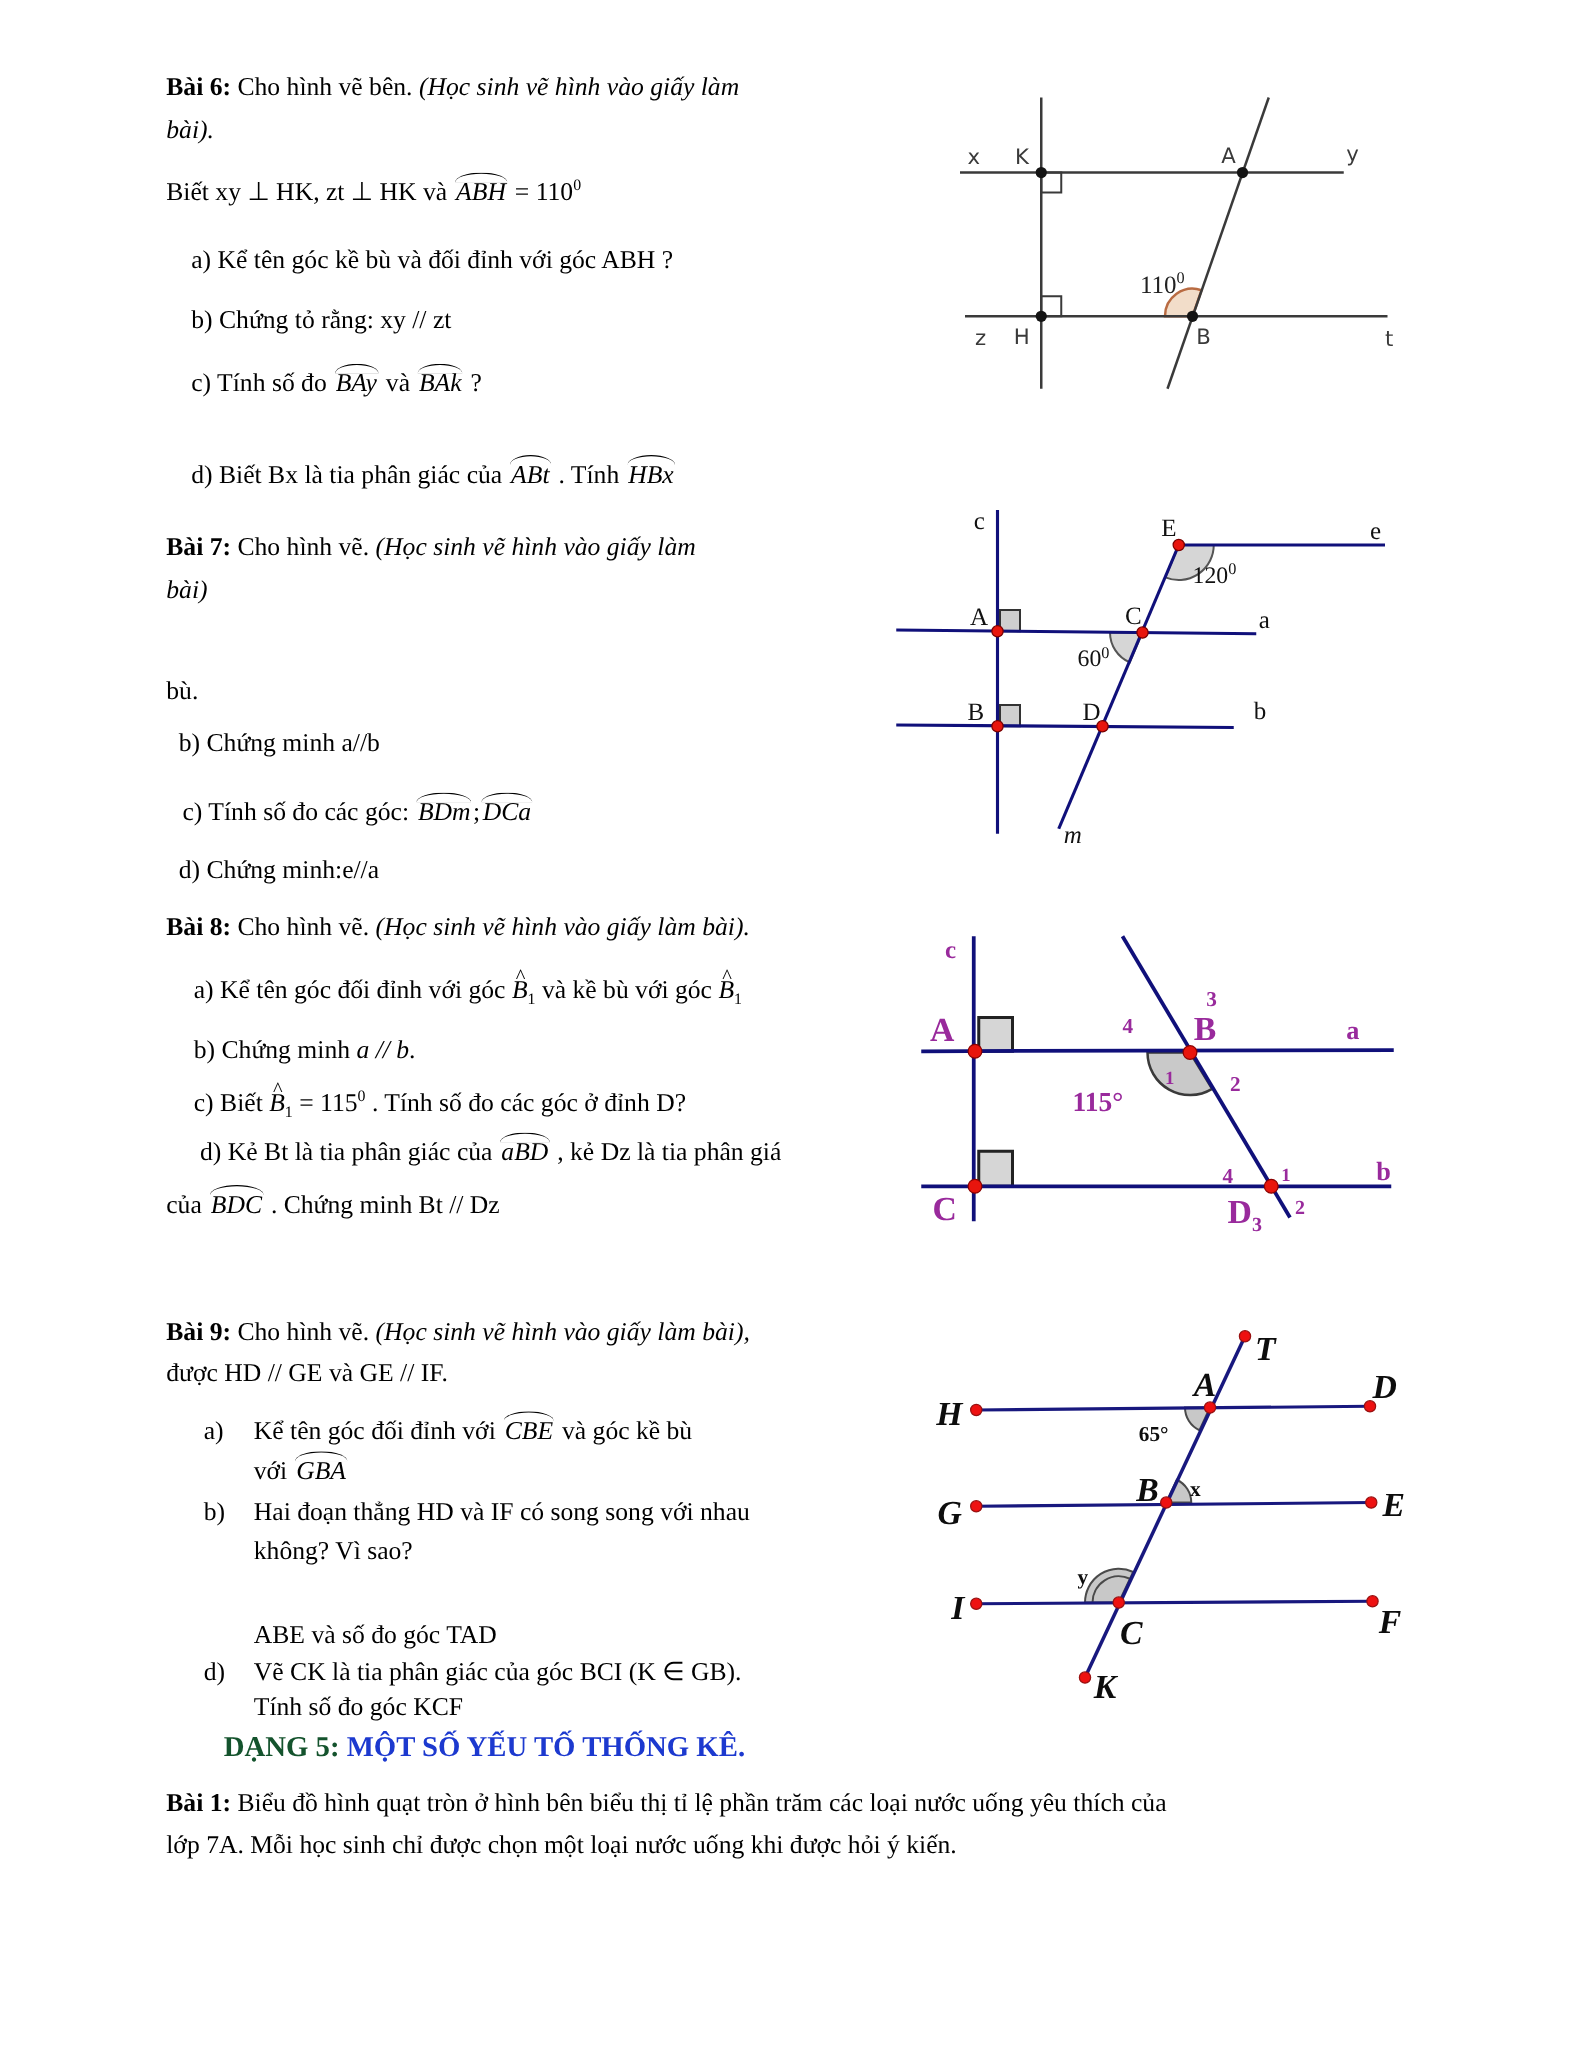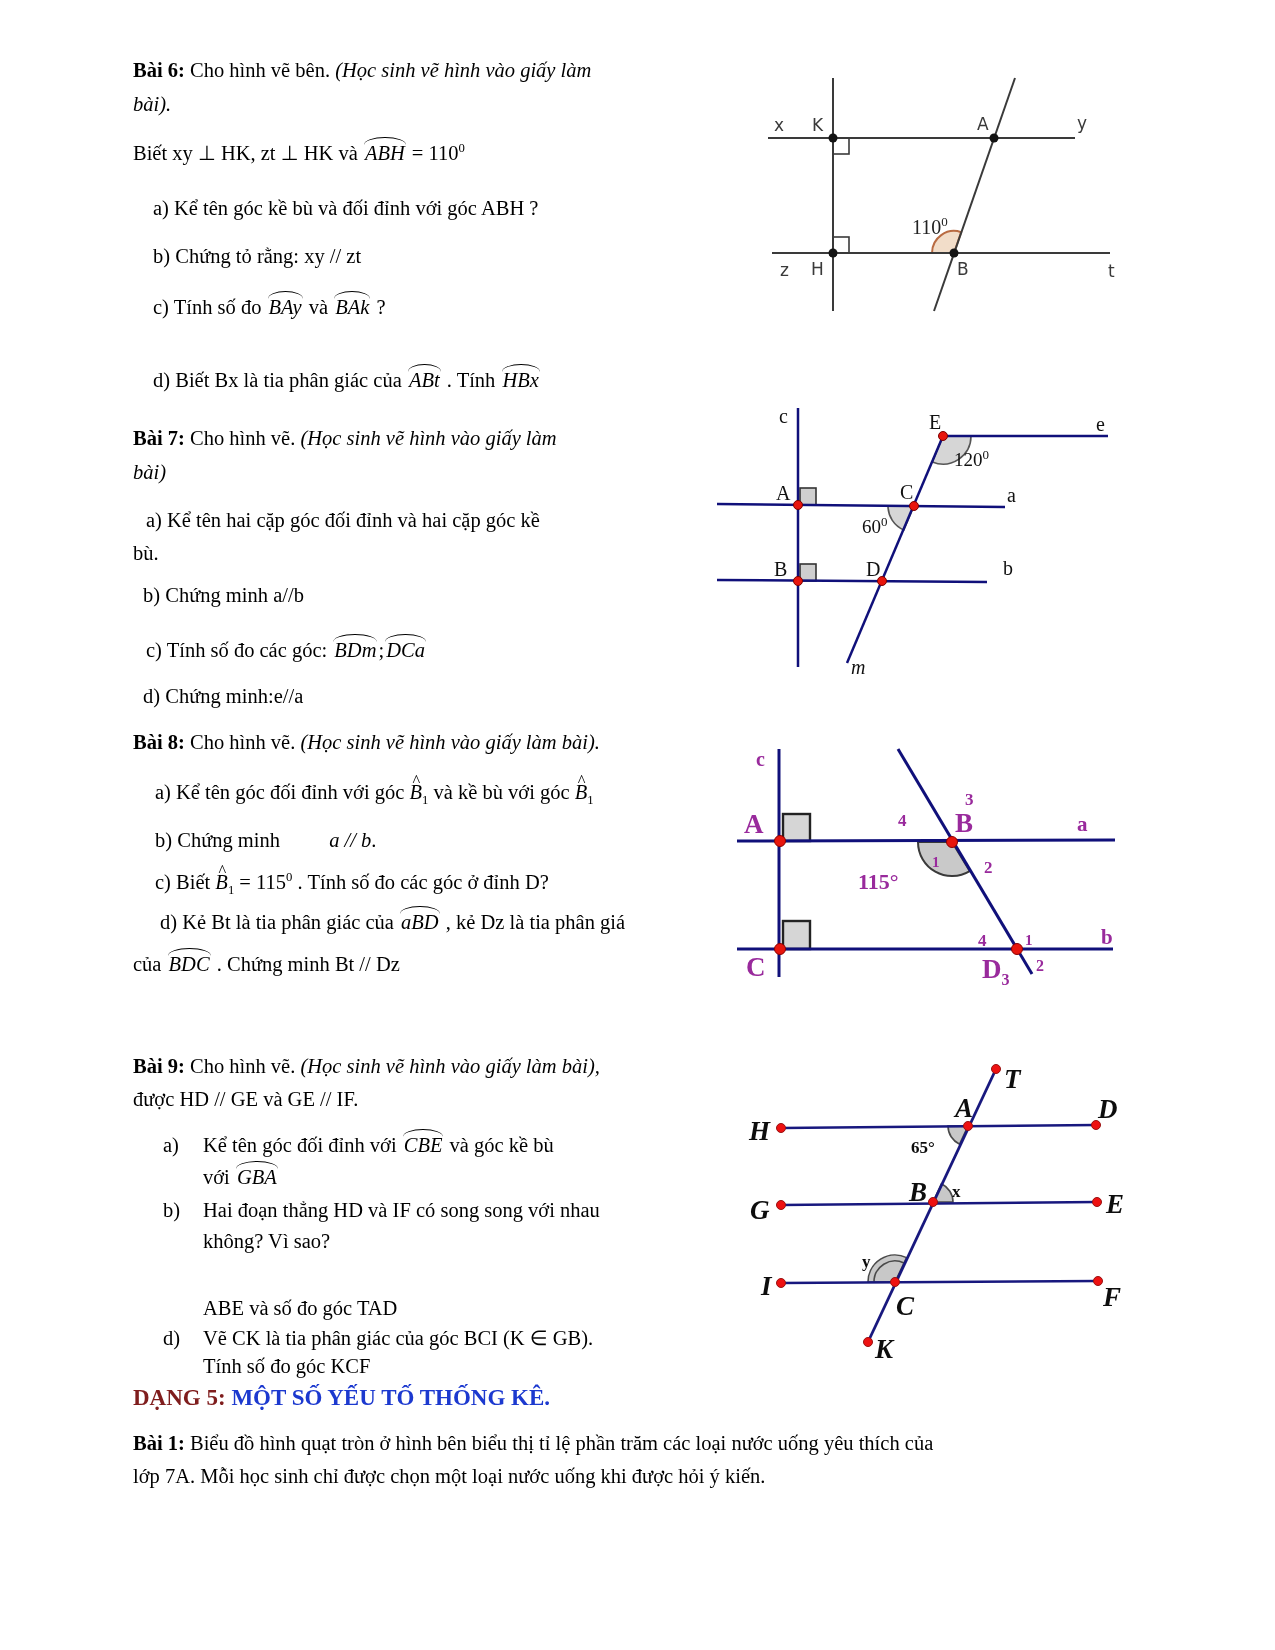--- a/index.html
+++ b/index.html
@@ -1,30 +1,30 @@
 <!DOCTYPE html>
 <html><head>
 <meta charset="utf-8">
 <style>
   html,body{margin:0;padding:0;background:#fff;}
   .page{position:relative;width:1275px;height:1650px;background:#ffffff;overflow:hidden;
         font-family:"Liberation Serif",serif;color:#000;font-size:20.5px;}
   .ln{position:absolute;white-space:nowrap;line-height:1.2;}
   .b{font-weight:bold;}
   .i{font-style:italic;}
-  .m{font-style:italic;margin-left:44px;}
+  .m{font-style:italic;}
   .ang{position:relative;font-style:italic;display:inline-block;padding:0 2px;}
   .ang::before{content:"";position:absolute;left:1px;right:1px;top:-4px;height:7px;
                border-top:1.7px solid #000;border-radius:50% 50% 0 0/100% 100% 0 0;}
   .hat{position:relative;font-style:italic;display:inline-block;}
   .hat::before{content:"^";position:absolute;left:55%;top:-0.52em;transform:translateX(-50%);
                font-style:normal;font-size:0.8em;}
   sup{font-size:0.62em;}
   sub{font-size:0.62em;}
-  .red{color:#7f1d1d;}
+  .red{color:#14532d;margin-left:46px;}
   .blue{color:#1c39cf;}
   .h5{font-size:23px;font-weight:bold;}
   .lbl{display:inline-block;width:40px;}
   svg.fig{position:absolute;overflow:visible;}
   svg text{font-family:"Liberation Serif",serif;}
   .sans{font-family:"DejaVu Sans","Liberation Sans",sans-serif;}
 </style>
 </head>
 <body>
 
@@ -66,21 +66,20 @@
     <text x="811" y="275" font-size="17" fill="#3a3a3a" class="sans">H</text>
     <text x="957" y="275" font-size="17" fill="#3a3a3a" class="sans">B</text>
     <text x="1108" y="277" font-size="17" fill="#3a3a3a" class="sans">t</text>
     <text x="912" y="234" font-size="20" fill="#222"><tspan>110</tspan><tspan dy="-8" font-size="13">0</tspan></text>
   </svg>
 
   <div class="ln" style="left:133px;top:426px">
     <span class="b">Bài 7:</span><span> Cho hình vẽ. </span><span class="i">(Học sinh vẽ hình vào giấy làm</span>
   </div>
   <div class="ln i" style="left:133px;top:460px">bài)</div>
-  <div class="ln" style="left:146px;top:508px">a) Kể tên hai cặp góc đối đỉnh và hai cặp góc kề</div>
   <div class="ln" style="left:133px;top:541px">bù.</div>
   <div class="ln" style="left:143px;top:583px">
     <span>b) Chứng minh </span><span>a//b</span>
   </div>
   <div class="ln" style="left:146px;top:638px">
     <span>c) Tính số đo các góc: </span><span class="ang"><span>BDm</span></span><span>;</span><span class="ang"><span>DCa</span></span>
   </div>
   <div class="ln" style="left:143px;top:684px">
     <span>d) Chứng minh:</span><span>e//a</span>
   </div>

